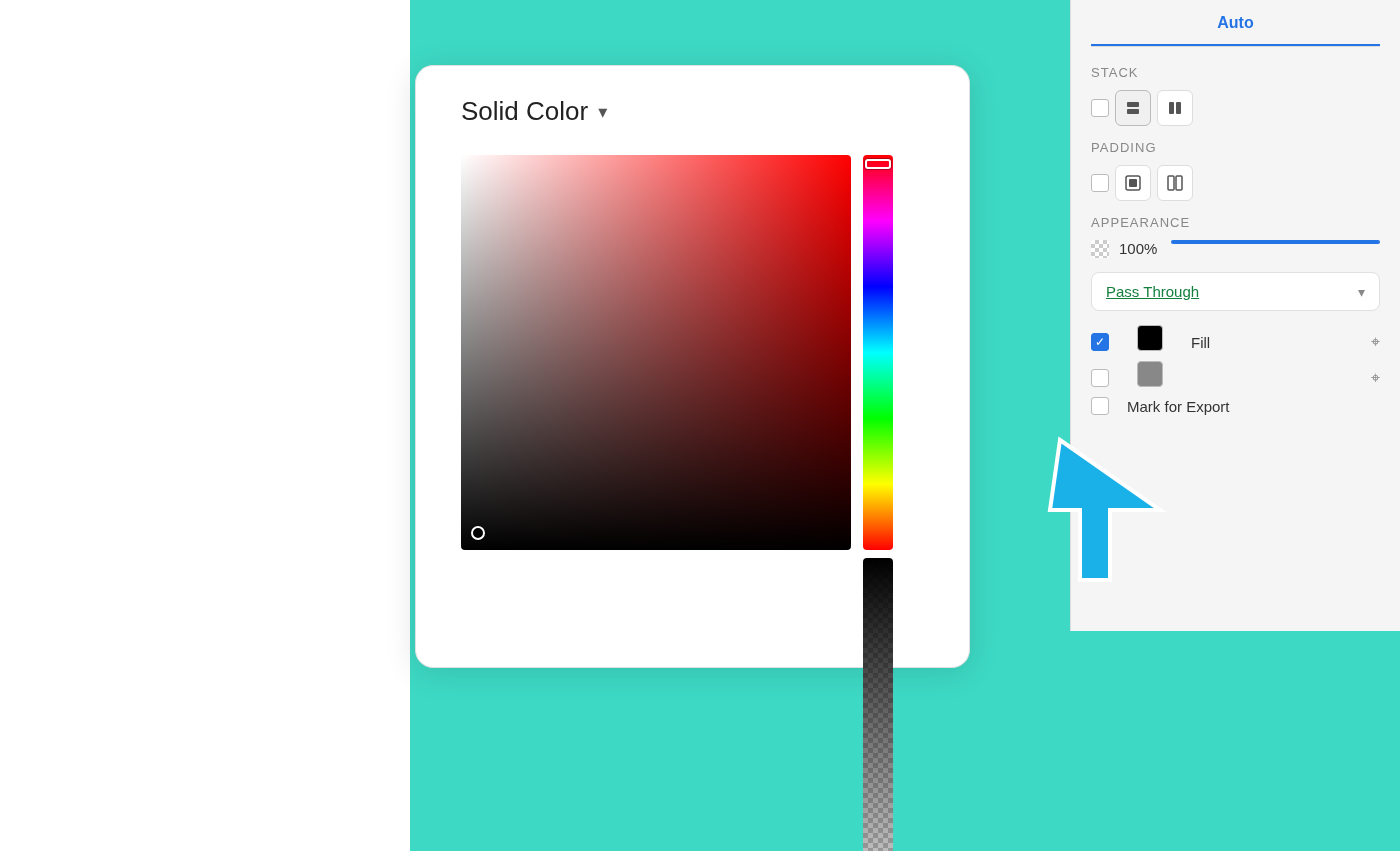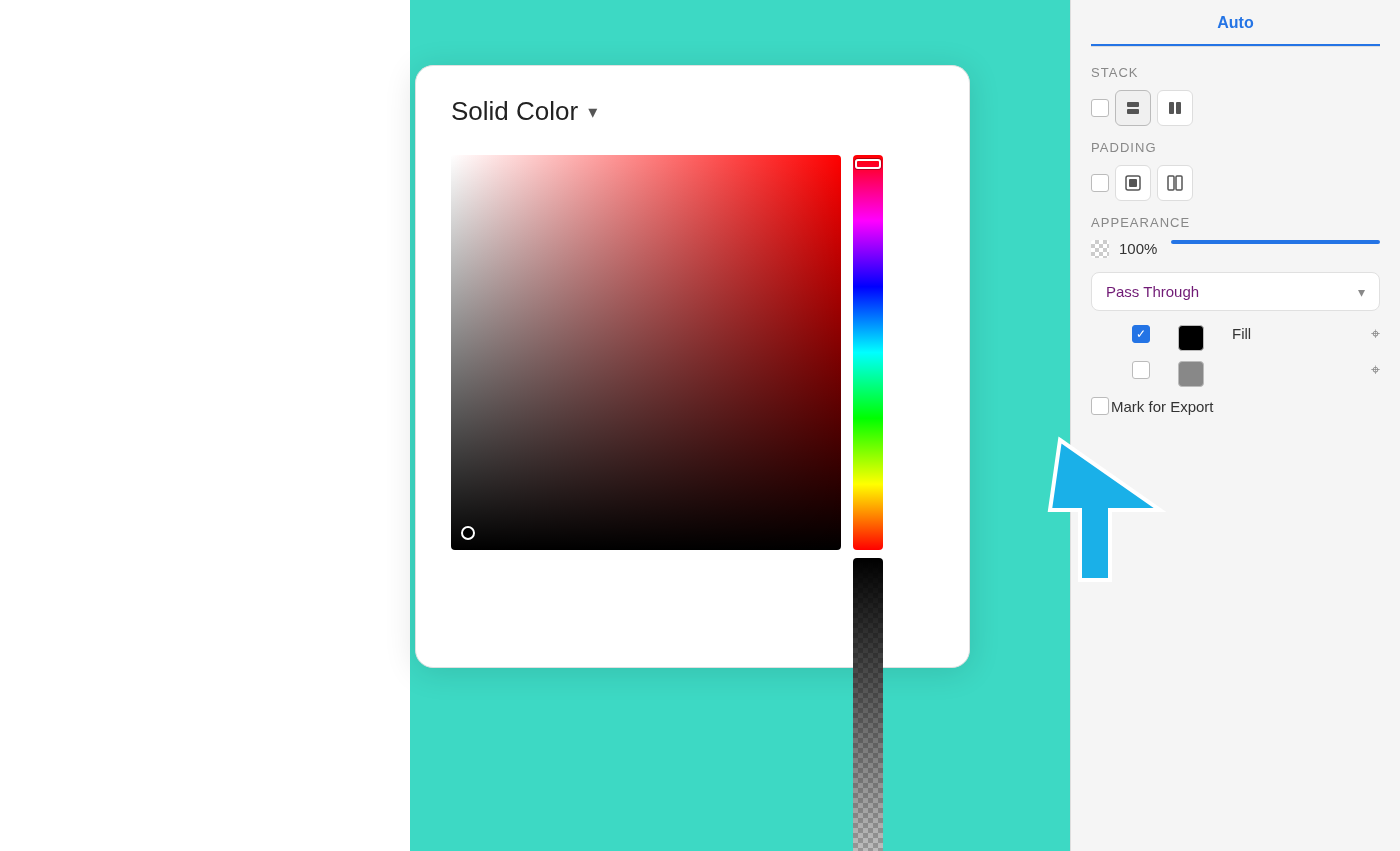--- a/index.html
+++ b/index.html
@@ -26,21 +26,21 @@
     .color-picker-modal {
       position: absolute;
       left: 415px;
       top: 65px;
       width: 555px;
       height: 603px;
       background: #ffffff;
       border-radius: 18px;
       border: 1.5px solid #e0e0e0;
       box-shadow: 0 4px 32px rgba(0,0,0,0.12);
-      padding: 30px 30px 30px 35px;
+      padding: 30px 30px 30px 45px;
     }
 
     
     .picker-header {
       display: flex;
       align-items: center;
       margin-bottom: 28px;
     }
     .picker-title {
       font-size: 26px;
@@ -131,21 +131,21 @@
       display: flex;
       flex-direction: row;
     }
 
     
     .right-panel {
       position: absolute;
       right: 0;
       top: 0;
       width: 330px;
-      height: 851px;
+      height: 631px;
       background: #f5f5f5;
       border-left: 1px solid #ddd;
       padding: 0 20px;
     }
 
     
     .tabs-row {
       display: flex;
       border-bottom: 1px solid #ddd;
       margin-bottom: 18px;
@@ -246,34 +246,34 @@
       background: #fff;
       border: 1.5px solid #e0e0e0;
       border-radius: 8px;
       padding: 10px 14px;
       margin-bottom: 14px;
       cursor: pointer;
     }
     .pass-through-label {
       flex: 1;
       font-size: 15px;
-      color: #701a75;
+      color: #15803d;
+      text-decoration: underline;
     }
     .pass-through-chevron {
       font-size: 14px;
       color: #888;
     }
 
     
     .fill-row {
       display: flex;
-      align-items: flex-start;
+      align-items: flex-end;
       gap: 28px;
       margin-bottom: 10px;
-      margin-left: 41px;
     }
     .fill-checkbox {
       width: 18px;
       height: 18px;
       border: 1.5px solid #bbb;
       border-radius: 3px;
       background: #fff;
       cursor: pointer;
       appearance: none;
       -webkit-appearance: none;
@@ -307,21 +307,21 @@
       color: #888;
       cursor: pointer;
       background: none;
       border: none;
     }
 
     
     .mark-row {
       display: flex;
       align-items: center;
-      gap: 2px;
+      gap: 18px;
       margin-top: 10px;
     }
     .mark-label {
       font-size: 15px;
       color: #333;
     }
 
     
     .cursor-svg {
       position: absolute;

